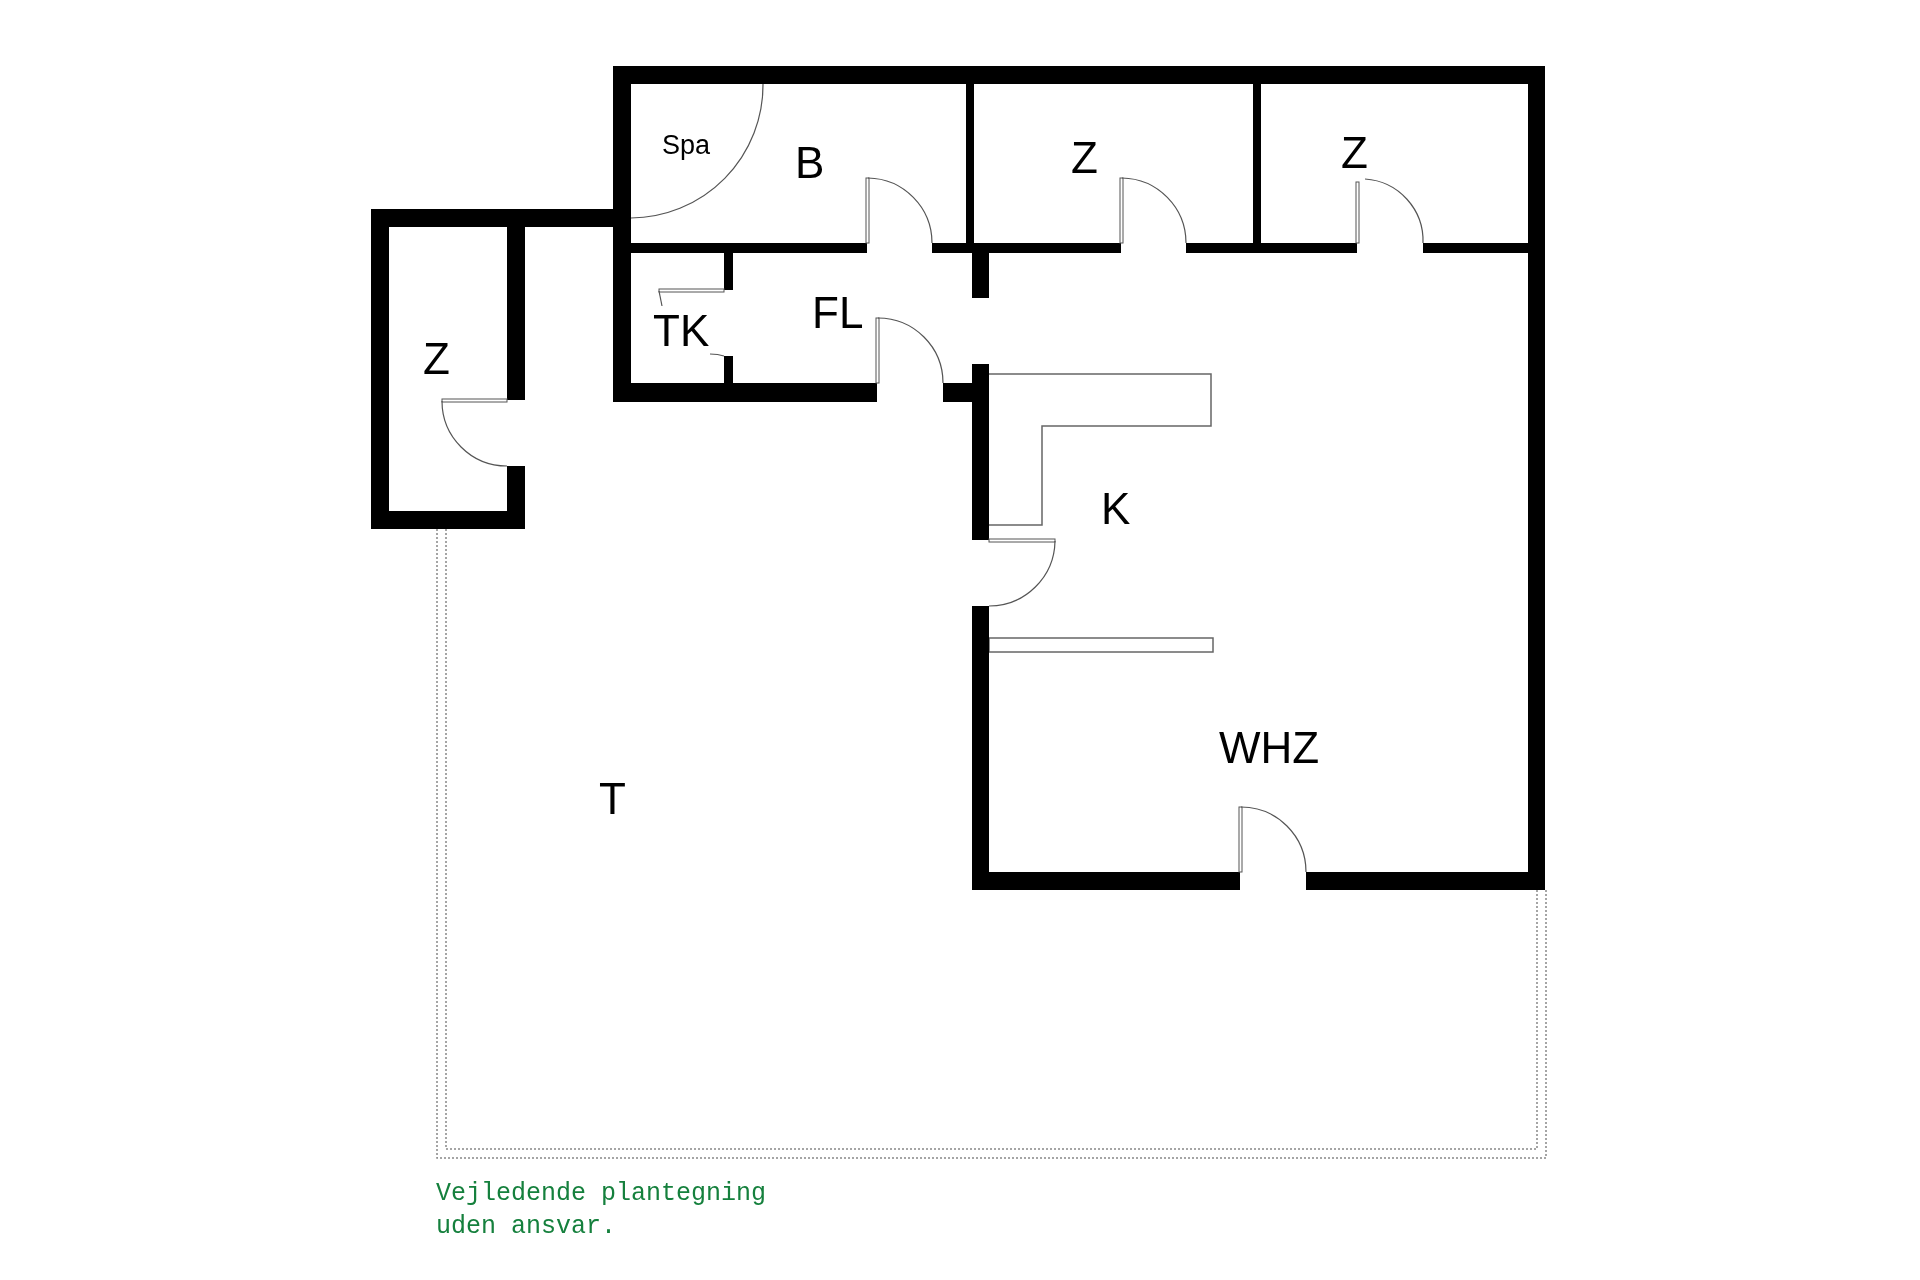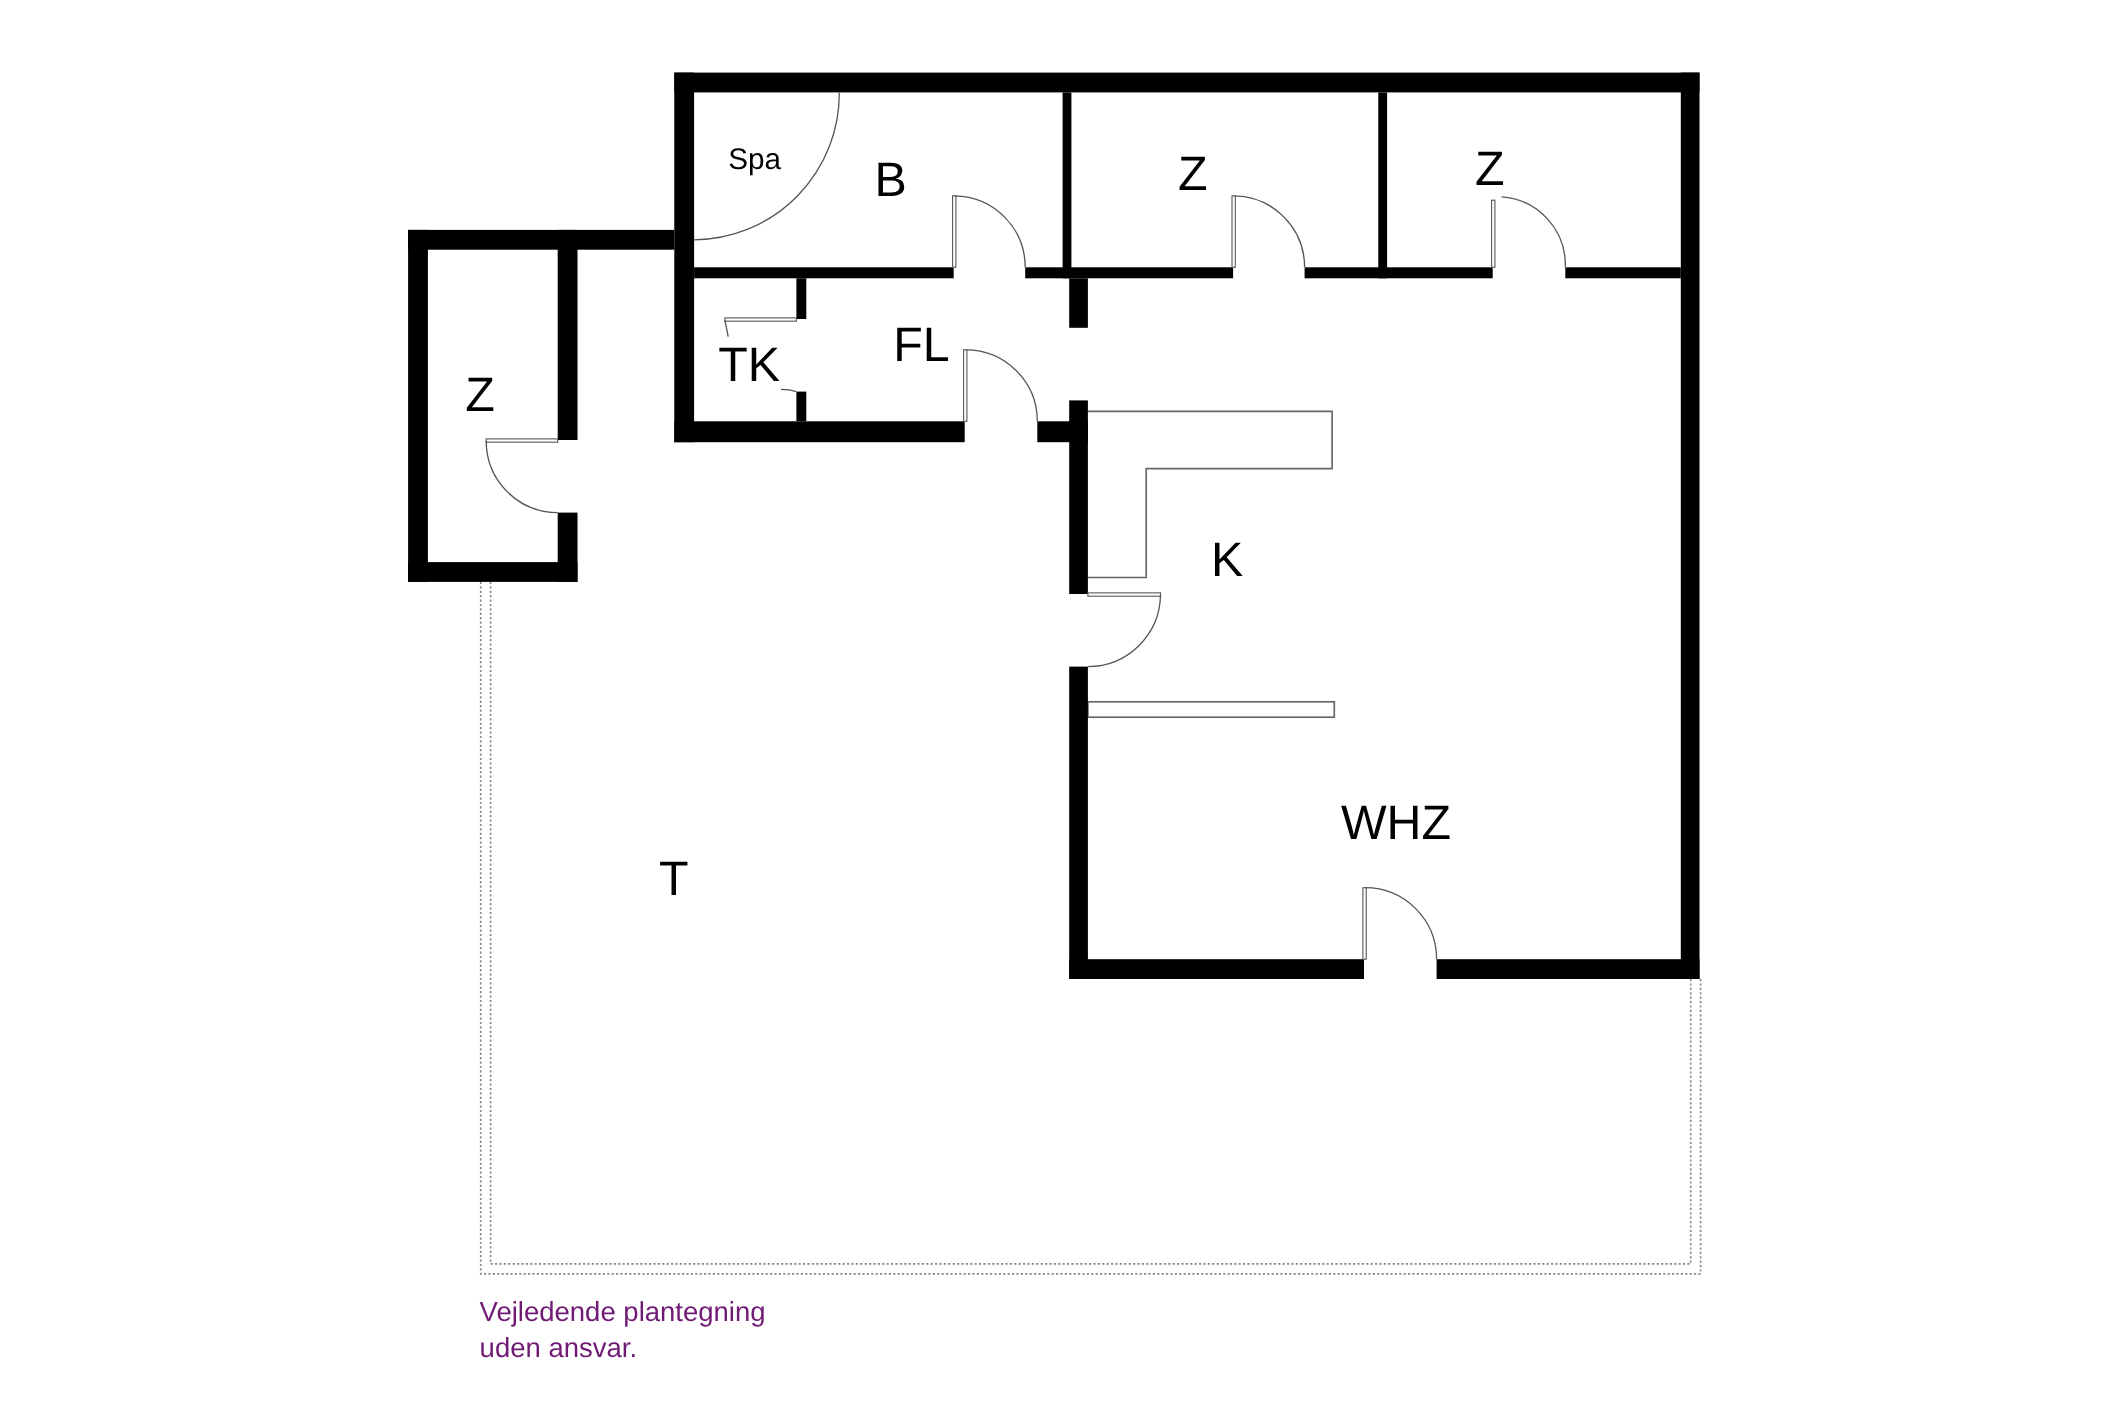--- a/index.html
+++ b/index.html
@@ -5,21 +5,21 @@
   html, body { margin: 0; padding: 0; background: #ffffff; }
   body { width: 1920px; height: 1280px; overflow: hidden; position: relative; }
   #plan { position: absolute; left: 0; top: 0; }
   .wall { fill: #000000; }
   .door-leaf { fill: #ffffff; stroke: #555555; stroke-width: 1; }
   .door-arc { fill: none; stroke: #555555; stroke-width: 1.2; }
   .counter { fill: none; stroke: #666666; stroke-width: 1.5; }
   .terrace { fill: none; stroke: #888888; stroke-width: 1.5; stroke-dasharray: 2 2; }
   .room-label { font-family: "Liberation Sans", sans-serif; font-size: 44px; fill: #000000; }
   .room-label-small { font-family: "Liberation Sans", sans-serif; font-size: 27px; fill: #000000; }
-  .disclaimer { position: absolute; left: 436px; font-family: Liberation Sans, sans-serif; font-size: 25px; color: #701a75; line-height: 33px; }
+  .disclaimer { position: absolute; left: 436px; font-family: Liberation Mono, monospace; font-size: 25px; color: #15803d; line-height: 33px; }
 </style>
 </head>
 <body>
 
 <svg id="plan" width="1920" height="1280" viewBox="0 0 1920 1280" xmlns="http://www.w3.org/2000/svg">
 
   <g>
     <polyline class="terrace" points="437,529 437,1158 1546,1158 1546,890"></polyline>
     <polyline class="terrace" points="446,529 446,1149 1537,1149 1537,890"></polyline>
   </g>

